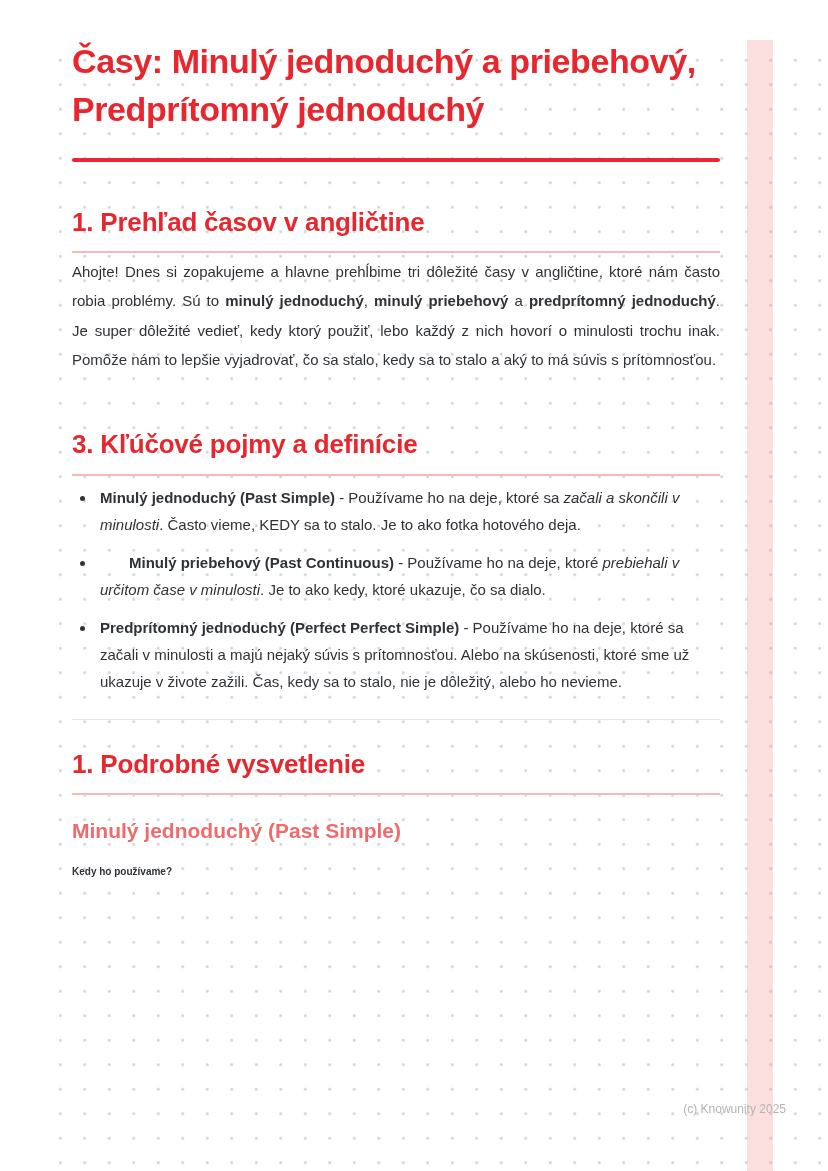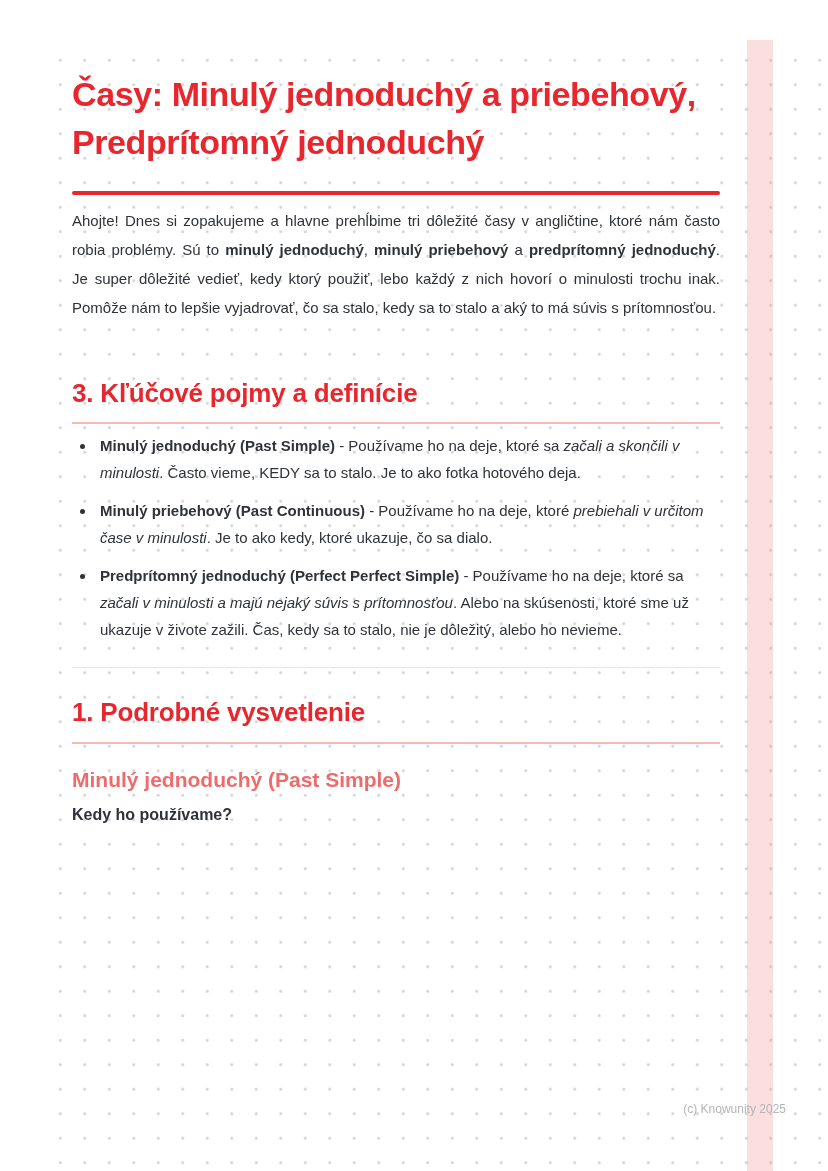--- a/index.html
+++ b/index.html
@@ -28,21 +28,21 @@
     position: absolute;
     top: 40px; bottom: 0;
     left: 747px; width: 26px;
     background: rgba(241, 146, 146, 0.30);
   }
 
   .content {
     position: absolute;
     top: 0; left: 72px;
     width: 648px;
-    padding-top: 70px;
+    padding-top: 37px;
   }
 
   h1.doc-title {
     color: #e8262d;
     font-size: 34px;
     line-height: 1.42;
     font-weight: 800;
     letter-spacing: -0.4px;
   }
 
@@ -64,21 +64,21 @@
     border-bottom: 2px solid #f5b9b9;
   }
 
   .s1 h2 { margin-top: 44px; }
   .s2 h2 { margin-top: 54px; }
   .s3 h2 { margin-top: 28px; }
 
   p.body-text {
     font-size: 15px;
     line-height: 1.95;
-    margin-top: 11px;
+    margin-top: 4px;
   }
   p.justified { text-align: justify; }
 
   ul.def-list {
     margin-top: 8px;
     padding-left: 24px;
     list-style: disc outside;
   }
   ul.def-list li {
     font-size: 15px;
@@ -95,23 +95,23 @@
   }
 
   h3.sub-heading {
     color: #ef6b6b;
     font-size: 21px;
     font-weight: 800;
     margin-top: 24px;
   }
 
   p.question {
-    font-size: 16px;
+    font-size: 10px;
     font-weight: 700;
-    margin-top: 14px;
+    margin-top: 23px;
   }
 
   .copyright {
     position: absolute;
     top: 1102px;
     right: 42px;
     font-size: 12px;
     color: #b4b4b8;
     z-index: 3;
   }
@@ -125,29 +125,30 @@
 <div class="sheet"></div>
 <div class="margin-stripe"></div>
 
 <main class="content">
 
   <h1 class="doc-title">Časy: Minulý jednoduchý a priebehový, Predprítomný jednoduchý</h1>
 
   <hr class="title-rule">
 
   <section class="s1">
+    <h2 class="section-heading">1. Prehľad časov v angličtine</h2>
     <p class="body-text justified"><span>Ahojte! Dnes si zopakujeme a hlavne prehĺbime tri dôležité časy v angličtine, ktoré nám často robia problémy. Sú to </span><span style="font-weight: 700;">minulý jednoduchý</span><span>, </span><span style="font-weight: 700;">minulý priebehový</span><span> a </span><span style="font-weight: 700;">predprítomný jednoduchý</span><span>. Je super dôležité vedieť, kedy ktorý použiť, lebo každý z nich hovorí o minulosti trochu inak. Pomôže nám to lepšie vyjadrovať, čo sa stalo, kedy sa to stalo a aký to má súvis s prítomnosťou.</span></p>
   </section>
 
   <section class="s2">
     <h2 class="section-heading">3. Kľúčové pojmy a definície</h2>
     <ul class="def-list">
       <li><span style="font-weight: 700;">Minulý jednoduchý (Past Simple)</span><span> - Používame ho na deje, ktoré sa </span><span style="font-style: italic;">začali a skončili v minulosti</span><span>. Často vieme, KEDY sa to stalo. Je to ako fotka hotového deja.</span></li>
-      <li><span style="font-weight: 700;">Minulý priebehový (Past Continuous)</span><span> - Používame ho na deje, ktoré </span><span style="font-style: italic;">prebiehali v určitom čase v minulosti</span><span>. Je to ako kedy, ktoré ukazuje, čo sa dialo.</span></li>
-      <li><span style="font-weight: 700;">Predprítomný jednoduchý (Perfect Perfect Simple)</span><span> - Používame ho na deje, ktoré sa </span><span style="font-style: italic;">začali v minulosti a majú nejaký súvis s prítomnosťou</span><span>. Alebo na skúsenosti, ktoré sme už ukazuje v živote zažili. Čas, kedy sa to stalo, nie je dôležitý, alebo ho nevieme.</span></li>
+      <li><span style="font-weight: 700; margin-left: 29px;">Minulý priebehový (Past Continuous)</span><span> - Používame ho na deje, ktoré </span><span style="font-style: italic;">prebiehali v určitom čase v minulosti</span><span>. Je to ako kedy, ktoré ukazuje, čo sa dialo.</span></li>
+      <li><span style="font-weight: 700;">Predprítomný jednoduchý (Perfect Perfect Simple)</span><span> - Používame ho na deje, ktoré sa </span><span style="">začali v minulosti a majú nejaký súvis s prítomnosťou</span><span>. Alebo na skúsenosti, ktoré sme už ukazuje v živote zažili. Čas, kedy sa to stalo, nie je dôležitý, alebo ho nevieme.</span></li>
     </ul>
     <hr class="soft-divider">
   </section>
 
   <section class="s3">
     <h2 class="section-heading">1. Podrobné vysvetlenie</h2>
     <h3 class="sub-heading">Minulý jednoduchý (Past Simple)</h3>
     <p class="question">Kedy ho používame?</p>
   </section>
 

